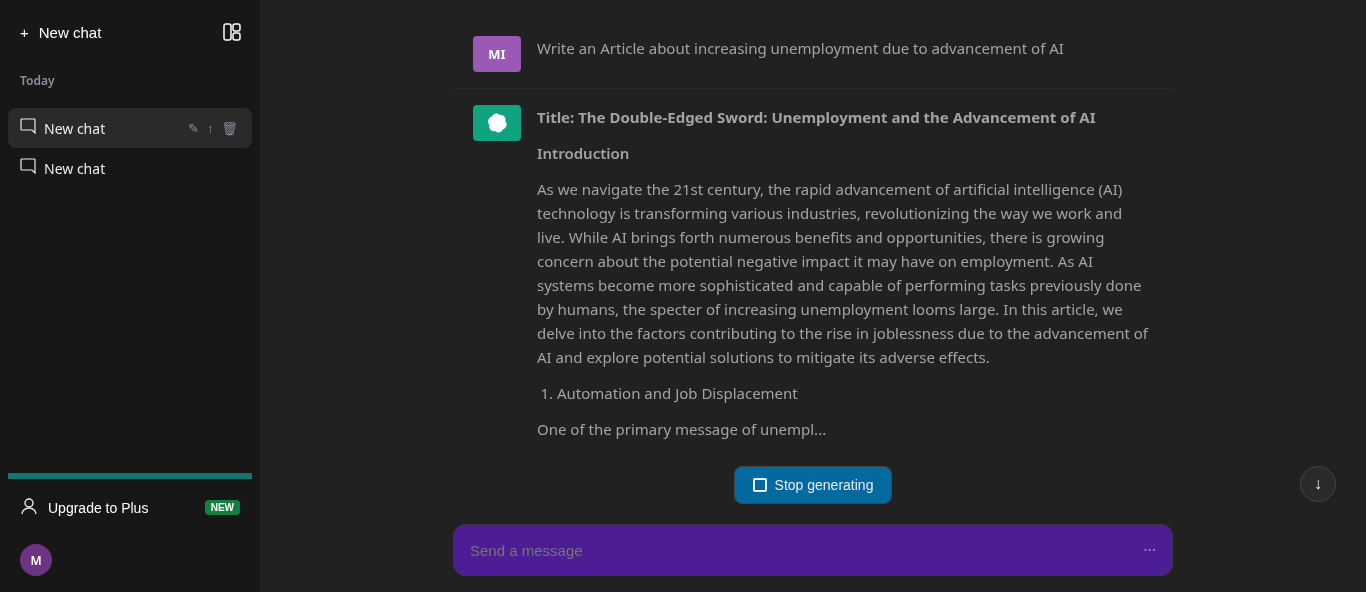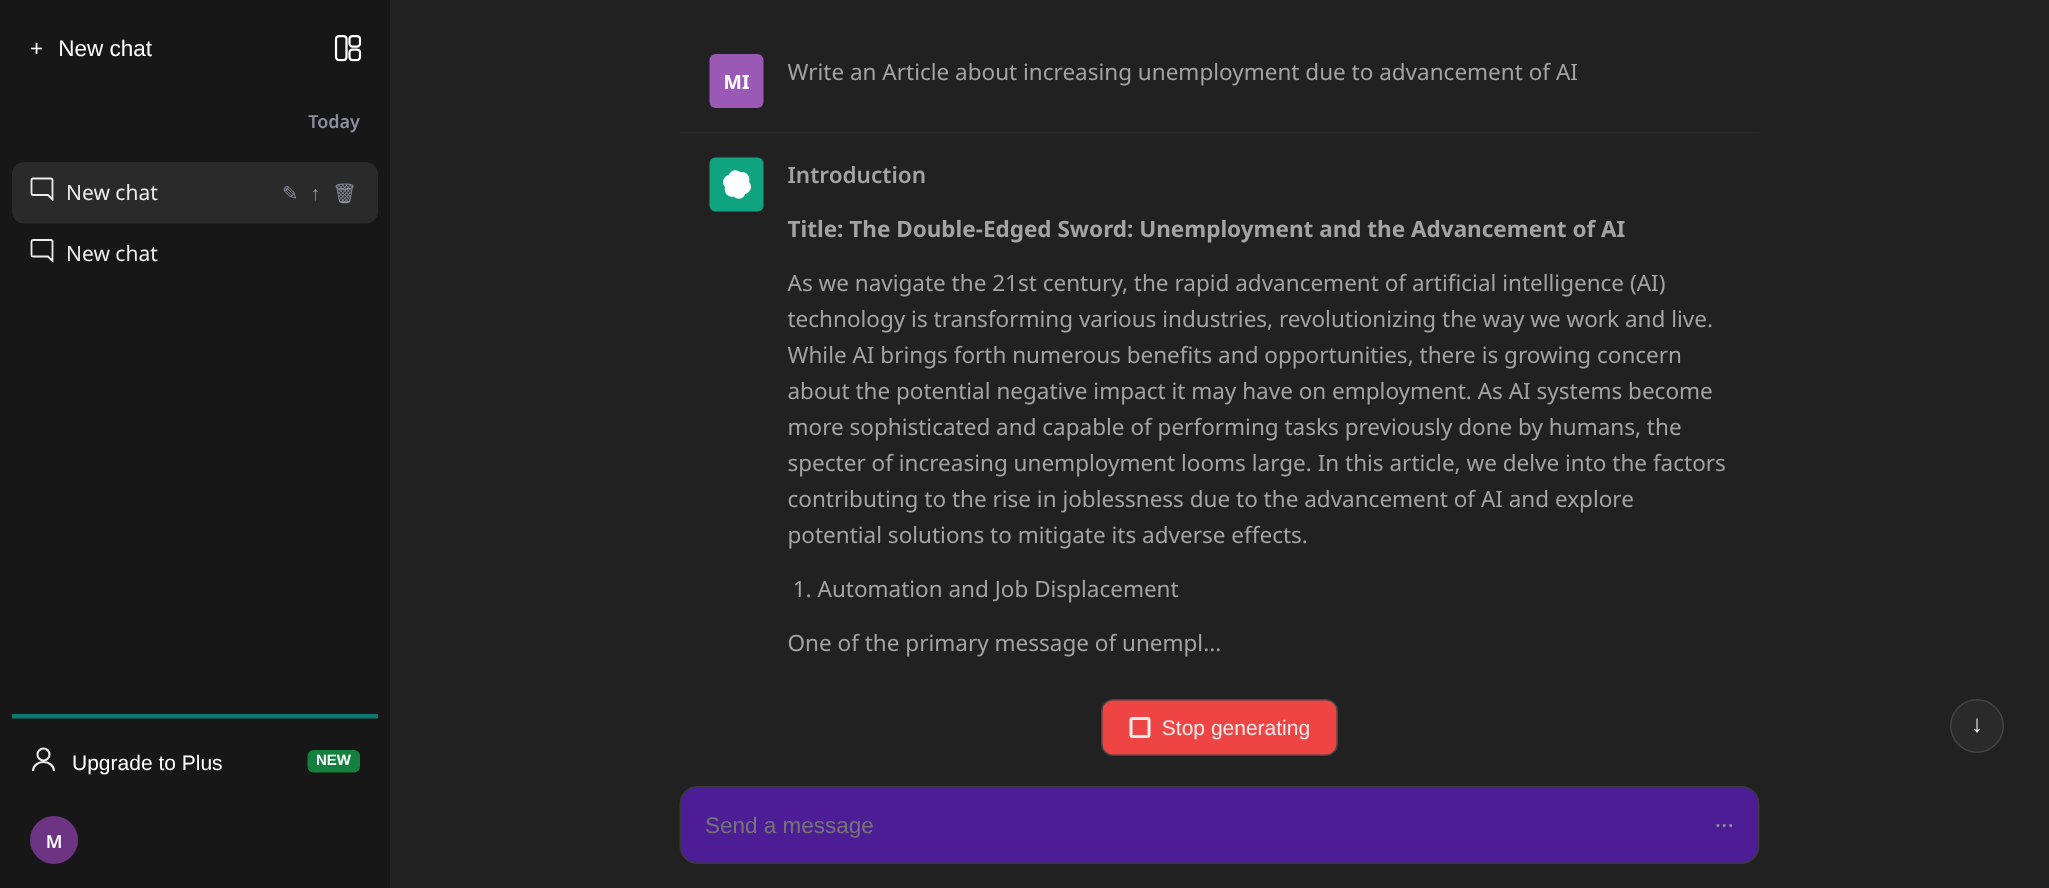--- a/index.html
+++ b/index.html
@@ -47,21 +47,20 @@
       color: #fff;
       background: transparent;
       border: none;
       font-size: 16px;
     }
     .section-label {
       font-size: 12px;
       color: #8e8ea0;
       padding: 8px 12px 19px;
       font-weight: 600;
-      text-align: right;
     }
     .chat-item {
       display: flex;
       align-items: center;
       gap: 8px;
       padding: 10px 12px;
       border-radius: 8px;
       cursor: pointer;
       color: #ececec;
       font-size: 14px;
@@ -81,21 +80,21 @@
       background: none;
       border: none;
       color: #8e8ea0;
       cursor: pointer;
       padding: 2px;
       font-size: 13px;
       border-radius: 4px;
     }
     .sidebar-bottom {
       margin-top: auto;
-      border-top: 3px solid #0f766e;
+      border-top: 6px solid #0f766e;
       padding-top: 8px;
     }
     .upgrade-btn {
       display: flex;
       align-items: center;
       gap: 10px;
       padding: 10px 12px;
       border-radius: 8px;
       cursor: pointer;
       color: #fff;
@@ -150,21 +149,21 @@
       display: flex;
       align-items: flex-start;
       gap: 16px;
     }
     .message-assistant {
       display: flex;
       align-items: flex-start;
       gap: 16px;
     }
     .avatar {
-      width: 36px;
+      width: 48px;
       height: 36px;
       border-radius: 4px;
       display: flex;
       align-items: center;
       justify-content: center;
       font-size: 13px;
       font-weight: 700;
       flex-shrink: 0;
     }
     .avatar-user {
@@ -196,21 +195,21 @@
       height: 1px;
       background: #2a2a2a;
       max-width: 720px;
       margin: 0 auto;
     }
     .stop-generating-btn {
       display: flex;
       align-items: center;
       gap: 8px;
       padding: 10px 18px;
-      background: #ef4444;
+      background: #0369a1;
       border: 1px solid #444;
       border-radius: 8px;
       color: #ececec;
       font-size: 14px;
       cursor: pointer;
     }
 
     
     .scroll-btn {
       position: absolute;
@@ -339,22 +338,22 @@
     <div class="divider"></div>
 
     <div class="message">
       <div class="message-assistant">
         <div class="avatar avatar-ai">
           <svg width="20" height="20" viewBox="0 0 41 41" fill="none" xmlns="http://www.w3.org/2000/svg">
             <path d="M37.532 16.87a9.963 9.963 0 0 0-.856-8.184 10.078 10.078 0 0 0-10.855-4.835 9.964 9.964 0 0 0-6.205-2.972 10.079 10.079 0 0 0-9.5 6.205 9.967 9.967 0 0 0-6.45 4.968 10.079 10.079 0 0 0 1.24 11.817 9.965 9.965 0 0 0 .856 8.185 10.079 10.079 0 0 0 10.855 4.835 9.965 9.965 0 0 0 6.205 2.972 10.079 10.079 0 0 0 9.5-6.205 9.967 9.967 0 0 0 6.45-4.968 10.079 10.079 0 0 0-1.24-11.817z" fill="#fff"></path>
           </svg>
         </div>
         <div class="message-content">
+          <p><strong>Title: The Double-Edged Sword: Unemployment and the Advancement of AI</strong></p>
           <p style="font-weight:600;">Introduction</p>
-          <p><strong>Title: The Double-Edged Sword: Unemployment and the Advancement of AI</strong></p>
           <p>As we navigate the 21st century, the rapid advancement of artificial intelligence (AI) technology is transforming various industries, revolutionizing the way we work and live. While AI brings forth numerous benefits and opportunities, there is growing concern about the potential negative impact it may have on employment. As AI systems become more sophisticated and capable of performing tasks previously done by humans, the specter of increasing unemployment looms large. In this article, we delve into the factors contributing to the rise in joblessness due to the advancement of AI and explore potential solutions to mitigate its adverse effects.</p>
           <ol>
             <li>
               <span>Automation and Job Displacement</span>
             </li>
           </ol>
           <p>One of the primary message of unempl...</p>
         </div>
       </div>
     </div>

